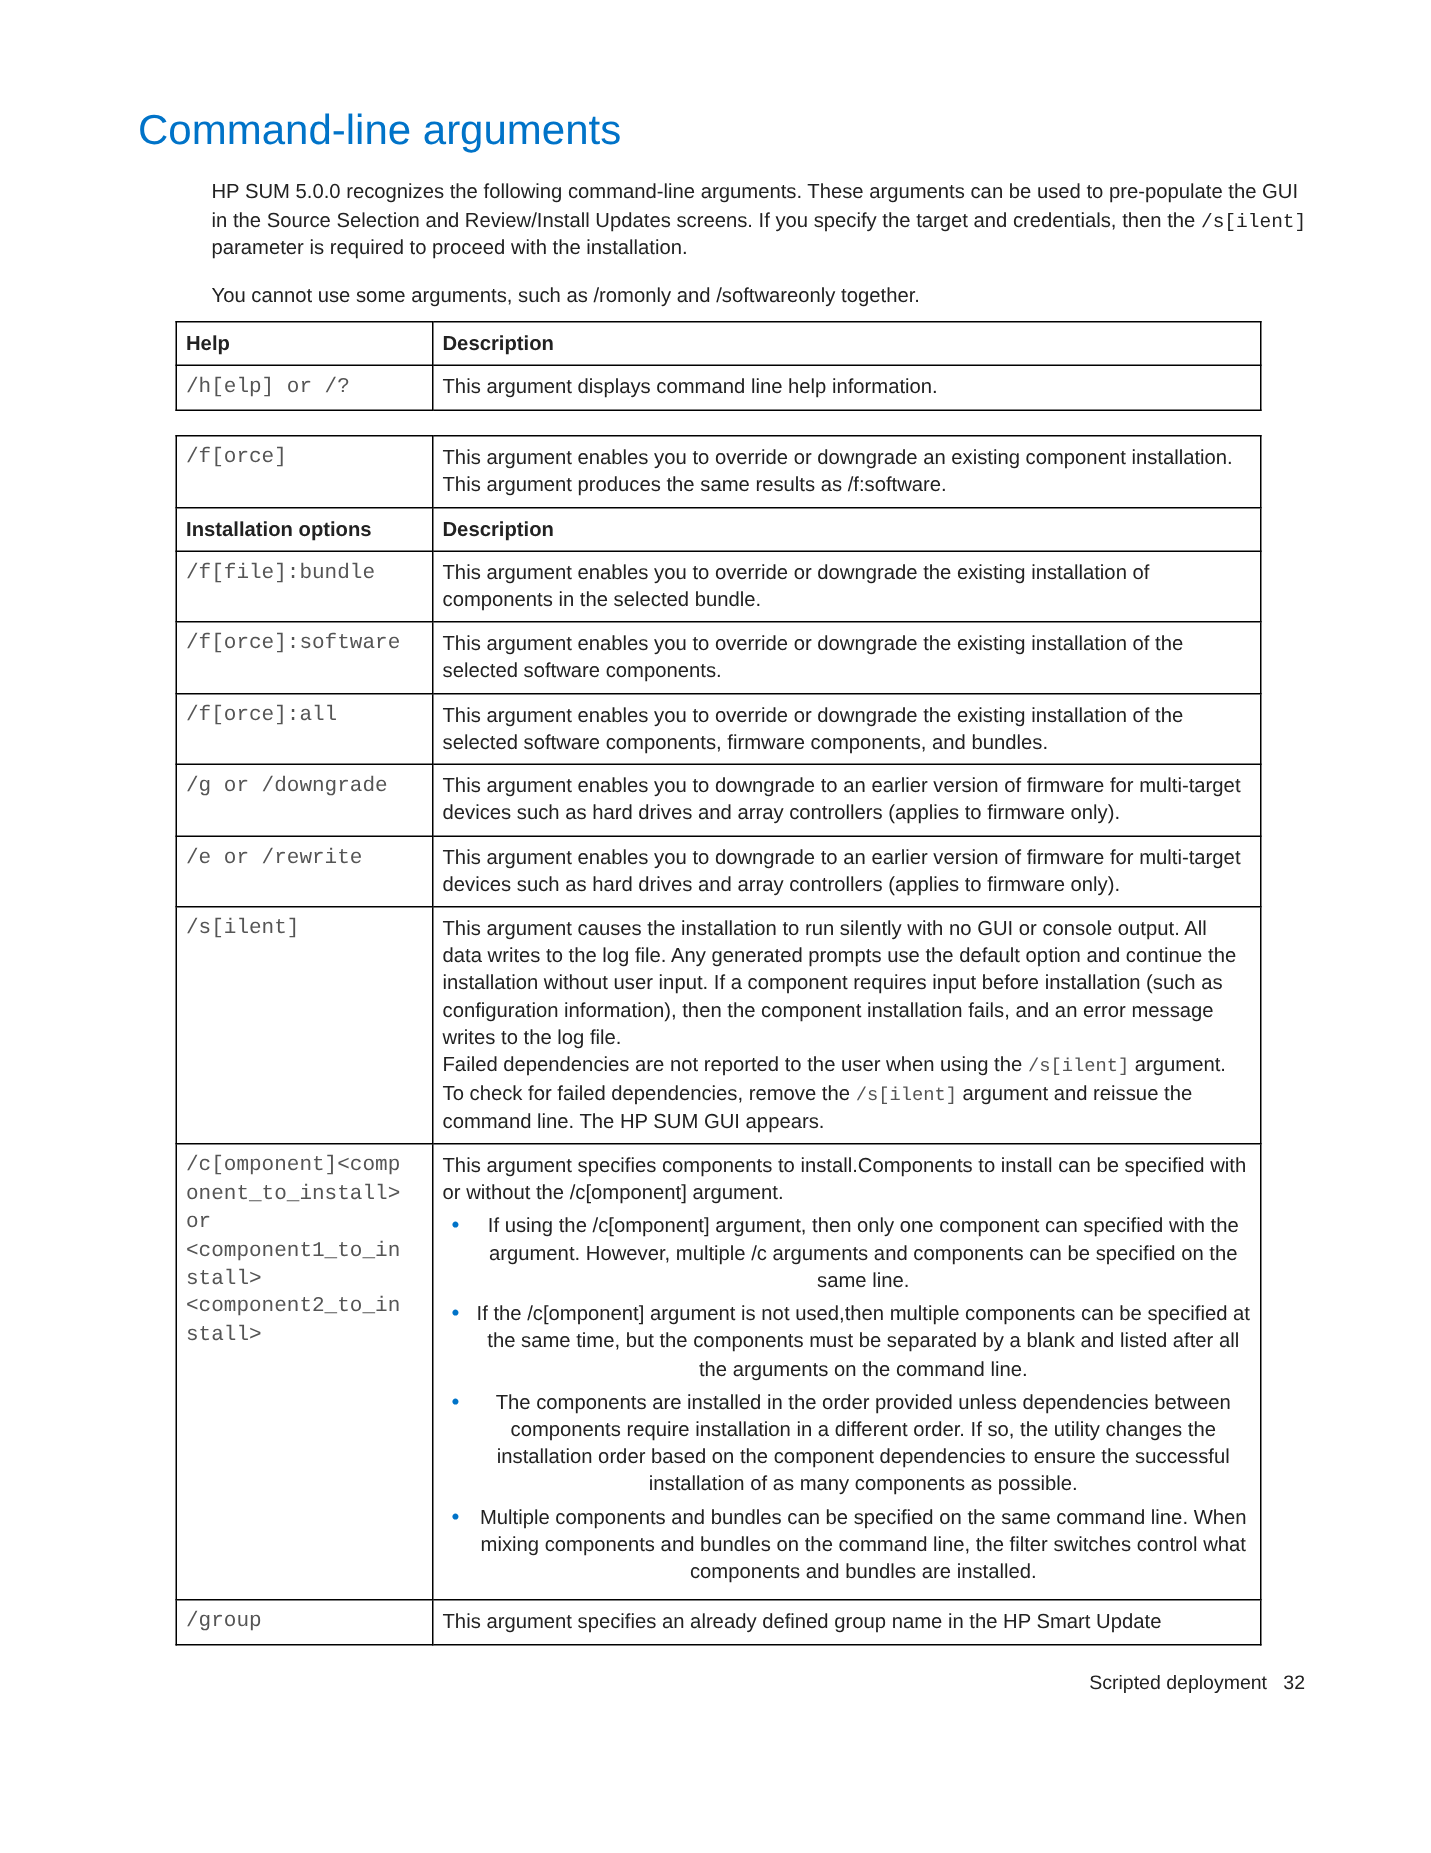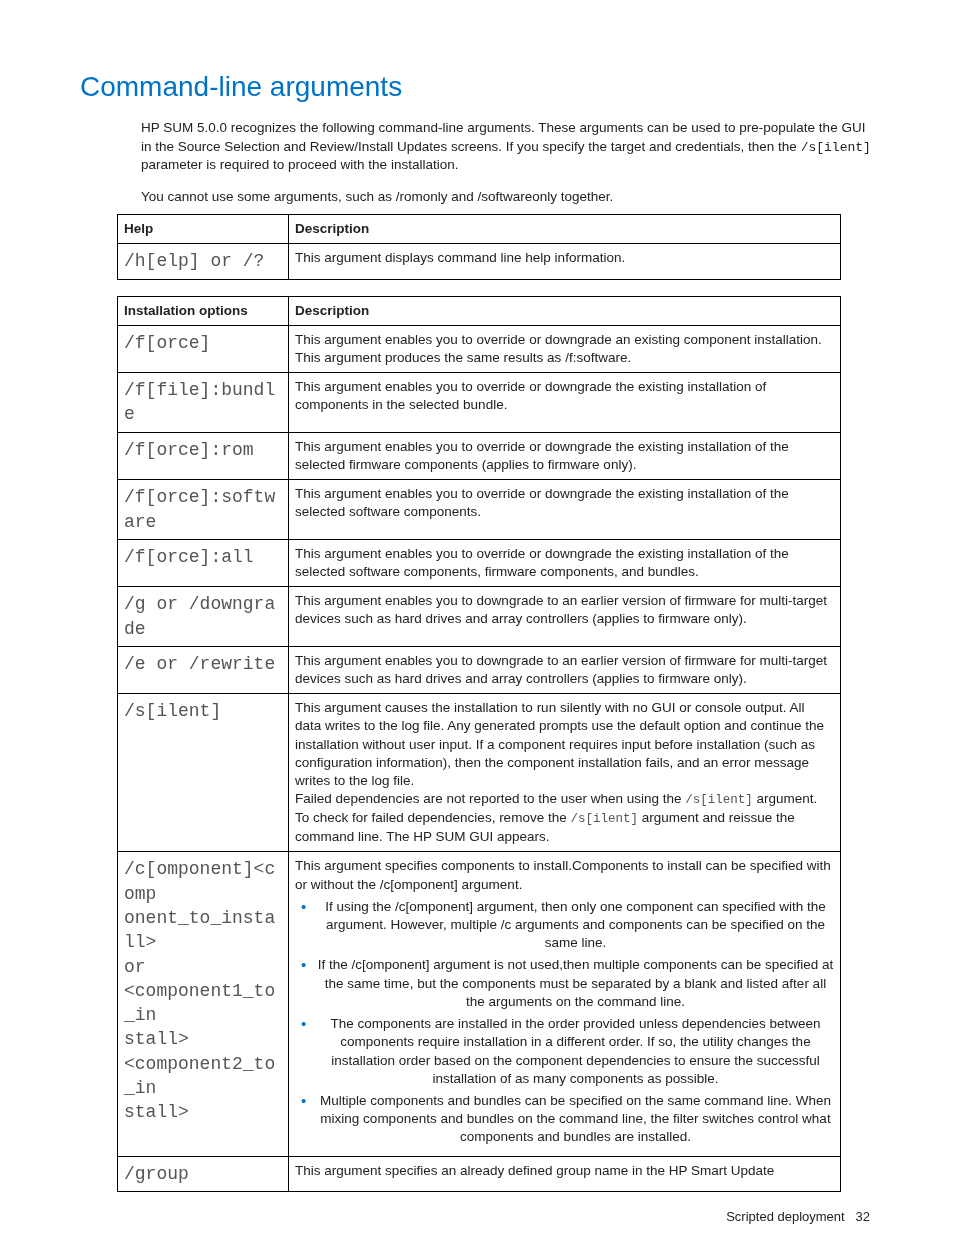--- a/index.html
+++ b/index.html
@@ -10,21 +10,21 @@
     padding: 68px 80px 40px 80px;
     width: 954px;
     box-sizing: border-box;
     line-height: 1.35;
   }
   h1 {
     font-family: Arial, Helvetica, sans-serif;
     font-weight: 300;
     font-size: 28px;
     color: #0073C8;
-    margin: 0 0 10px 0;
+    margin: 0 0 10px 12px;
   }
   .intro {
     margin-left: 61px;
     margin-bottom: 8px;
   }
   .intro .mono {
     font-family: "Courier New", monospace;
     font-size: 13px;
   }
   table {
@@ -39,21 +39,21 @@
     padding: 5px 6px 5px 6px;
     vertical-align: top;
     text-align: left;
     font-size: 13.5px;
   }
   th {
     font-weight: bold;
   }
   td.code {
     font-family: "Courier New", monospace;
-    font-size: 18px;
+    font-size: 14px;
     color: #555;
     width: 158px;
     word-break: break-all;
   }
   td.desc .mono {
     font-family: "Courier New", monospace;
     font-size: 12.5px;
     color: #555;
   }
   ul.bul {
@@ -101,34 +101,30 @@
   <tr>
     <td class="code">/h[elp] or /?</td>
     <td class="desc">This argument displays command line help information.</td>
   </tr>
 </tbody>
   </table>
 
 <table>
   <tbody>
       <tr>
+    <td class="code">/f[orce]</td>
+    <td class="desc">This argument enables you to override or downgrade an existing component installation. This argument produces the same results as /f:software.</td>
+  </tr>
+  <tr>
     <th style="width:158px">Installation options</th>
     <th>Description</th>
   </tr>
   <tr>
-    <td class="code">/f[orce]</td>
-    <td class="desc">This argument enables you to override or downgrade an existing component installation. This argument produces the same results as /f:software.</td>
-  </tr>
-  <tr>
     <td class="code">/f[file]:bundle</td>
     <td class="desc">This argument enables you to override or downgrade the existing installation of components in the selected bundle.</td>
-  </tr>
-  <tr>
-    <td class="code">/f[orce]:rom</td>
-    <td class="desc">This argument enables you to override or downgrade the existing installation of the selected firmware components (applies to firmware only).</td>
   </tr>
   <tr>
     <td class="code">/f[orce]:software</td>
     <td class="desc">This argument enables you to override or downgrade the existing installation of the selected software components.</td>
   </tr>
   <tr>
     <td class="code">/f[orce]:all</td>
     <td class="desc">This argument enables you to override or downgrade the existing installation of the selected software components, firmware components, and bundles.</td>
   </tr>
   <tr>

